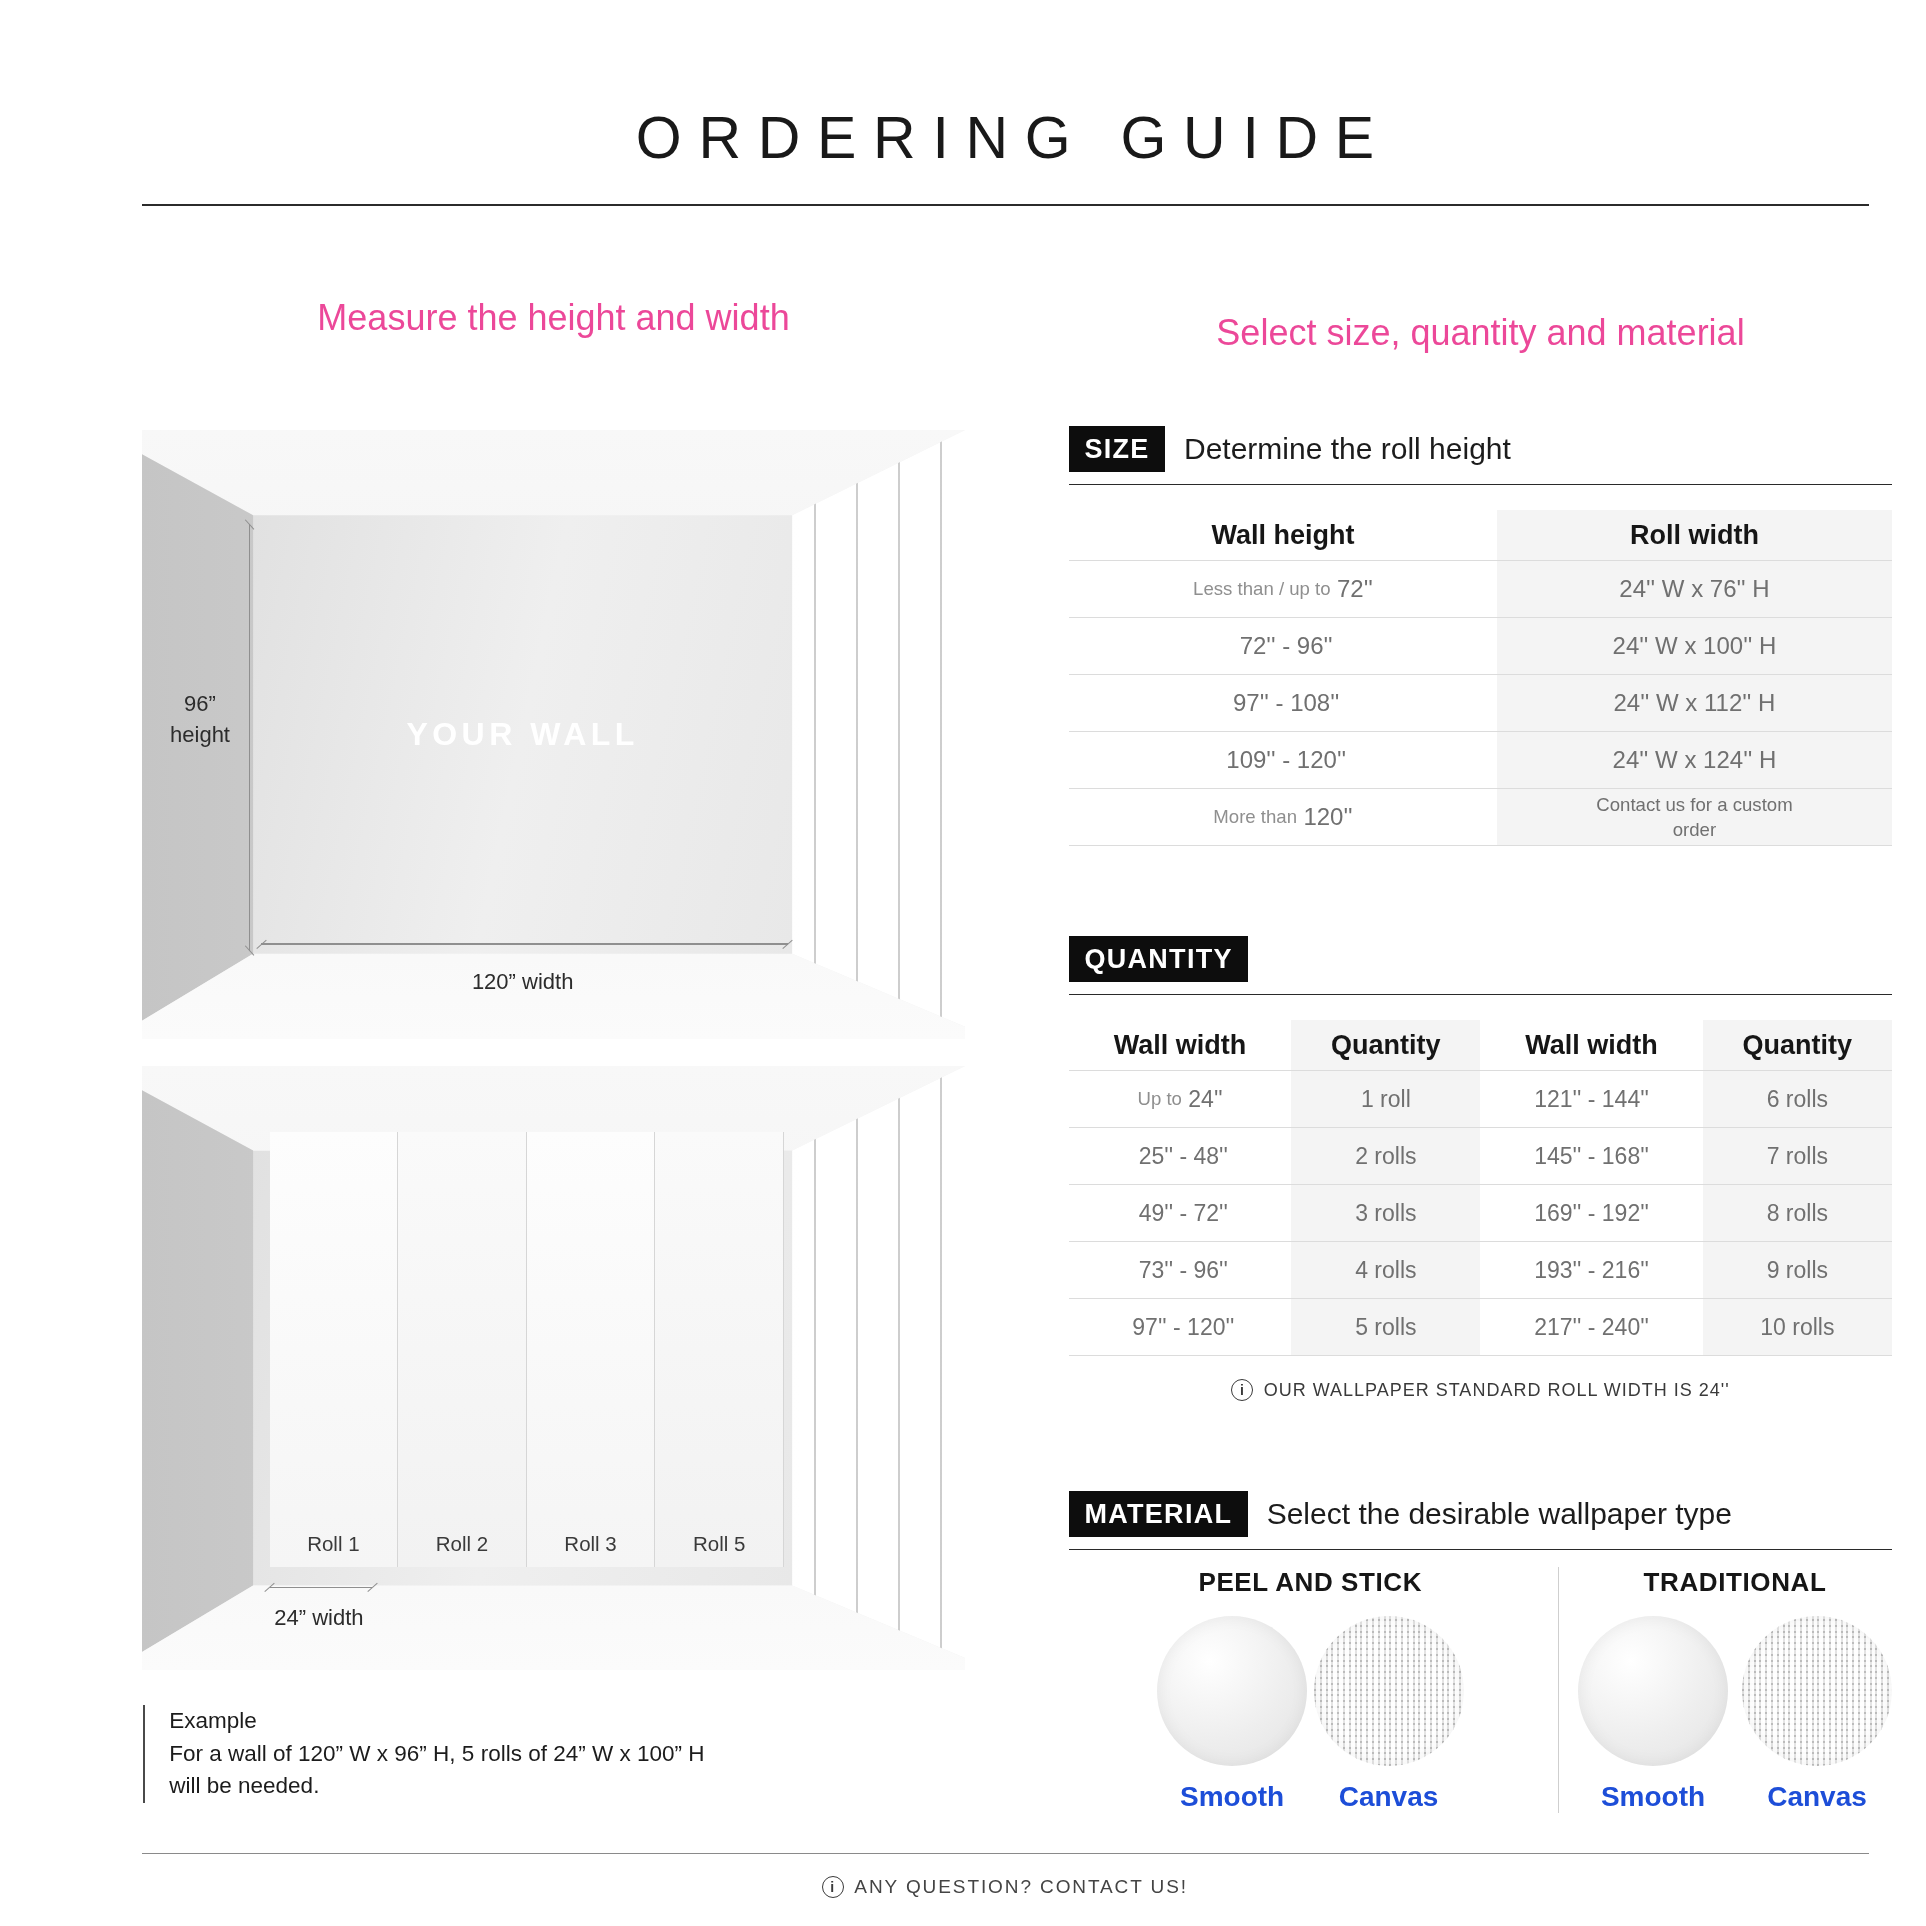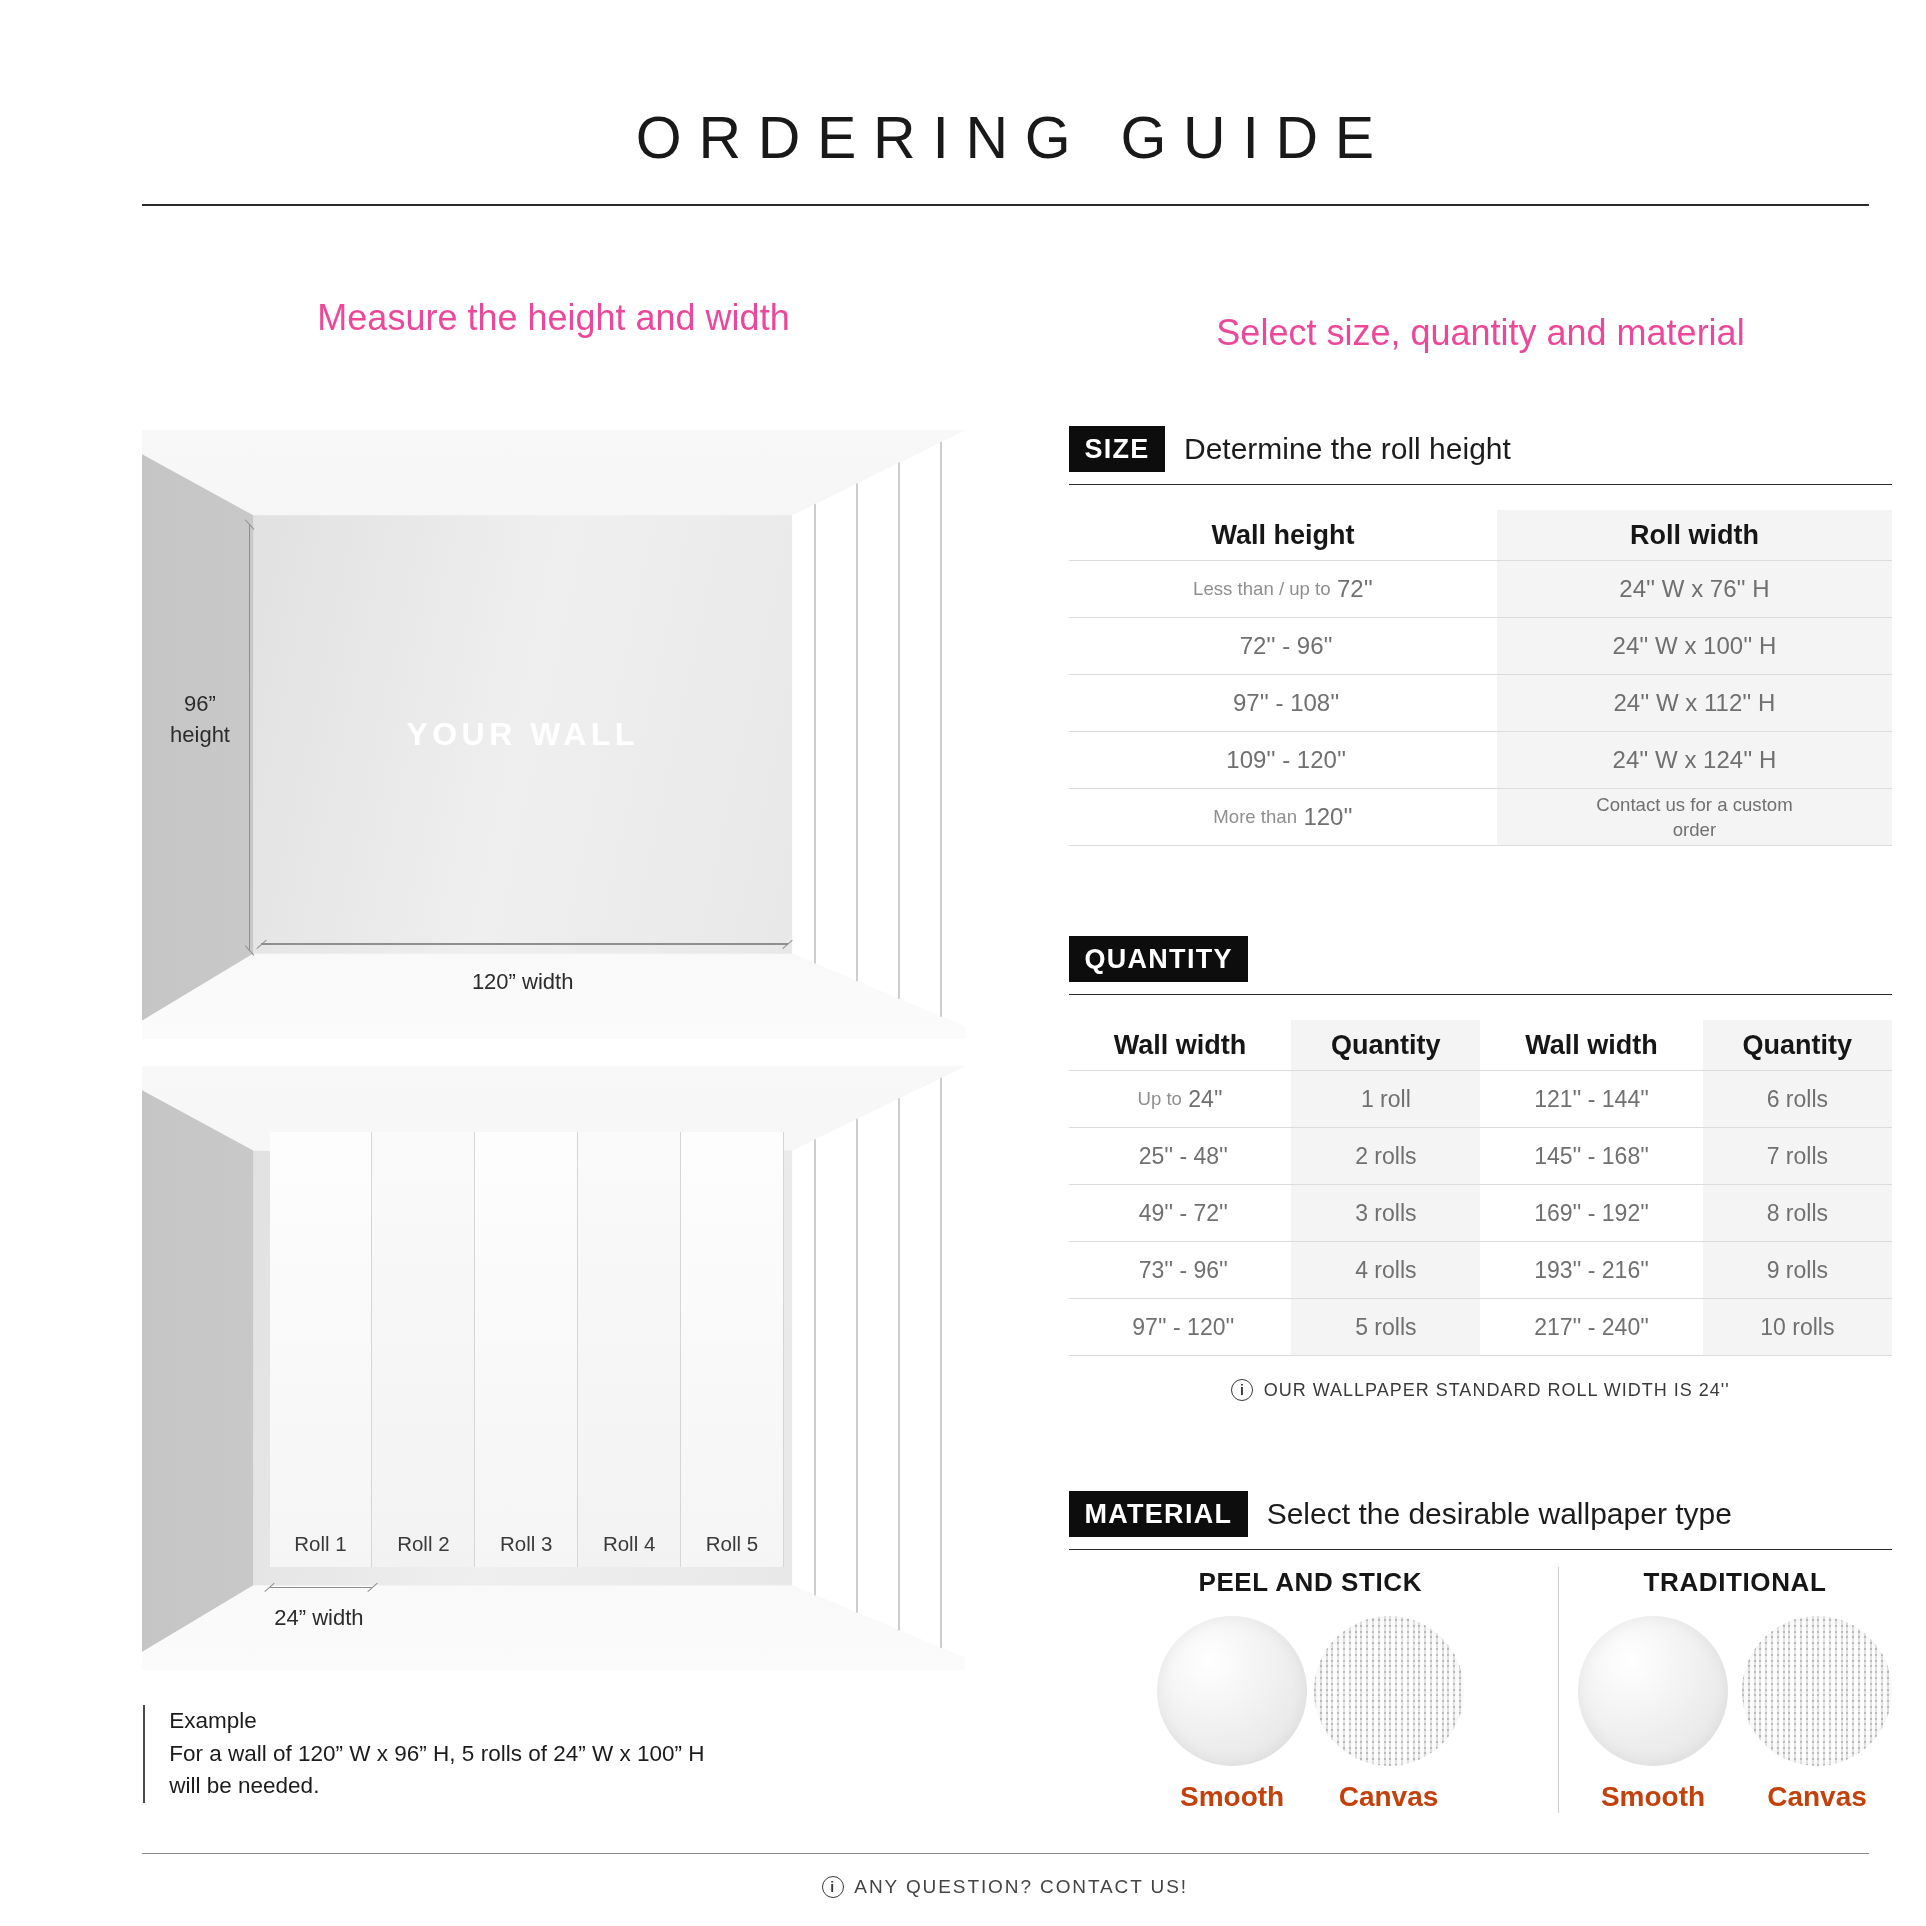--- a/index.html
+++ b/index.html
@@ -90,21 +90,21 @@
   .g2 .swatch-row{gap:14px;}
   .swatch{display:flex;flex-direction:column;align-items:center;gap:15.4px;}
   .circle{width:150px;height:150px;border-radius:50%;box-shadow:inset 0 0 16.7px rgba(0,0,0,0.06);}
   .tex-smooth{background:radial-gradient(circle at 35% 30%,#ffffff 0%,#eeeeee 55%,#e2e2e2 100%);}
   .tex-fabric{background-color:#ededed;
     background-image:repeating-linear-gradient(90deg,rgba(255,255,255,0.9) 0 1.3px,rgba(0,0,0,0.05) 1.3px 3.2px),
                      repeating-linear-gradient(0deg,rgba(255,255,255,0.6) 0 1.3px,rgba(0,0,0,0.04) 1.3px 3.2px);}
   .tex-canvas{background-color:#e9e9e9;
     background-image:repeating-linear-gradient(90deg,rgba(0,0,0,0.10) 0 1.9px,rgba(255,255,255,0.95) 1.9px 5.8px),
                      repeating-linear-gradient(0deg,rgba(0,0,0,0.10) 0 1.9px,rgba(255,255,255,0.95) 1.9px 5.8px);}
-  .swatch-label{font-size:28px;font-weight:bold;color:#c2410c;}
+  .swatch-label{font-size:28px;font-weight:bold;color:#1d4ed8;}
 
   .footer{position:absolute;top:1876px;left:0;width:100%;display:flex;align-items:center;justify-content:center;gap:10.3px;font-size:19px;letter-spacing:1.9px;color:#444444;}
 </style>
 </head>
 <body>
 
 <div class="canvas">
 
   <h1 class="title">ORDERING GUIDE</h1>
   <div class="rule title-rule"></div>
@@ -139,23 +139,20 @@
       <div class="panel">
           <span class="roll-label">Roll 1</span>
         </div>
       <div class="panel">
           <span class="roll-label">Roll 2</span>
         </div>
       <div class="panel">
           <span class="roll-label">Roll 3</span>
         </div>
       <div class="panel">
-          <span class="roll-label">Roll 4</span>
-        </div>
-      <div class="panel">
           <span class="roll-label">Roll 5</span>
         </div>
     </div>
     <div class="hdim dim-h2"></div>
     <div class="width-label2">24” width</div>
   </div>
 
   <div class="example">
     <div class="example-bar"></div>
     <div class="example-text">

